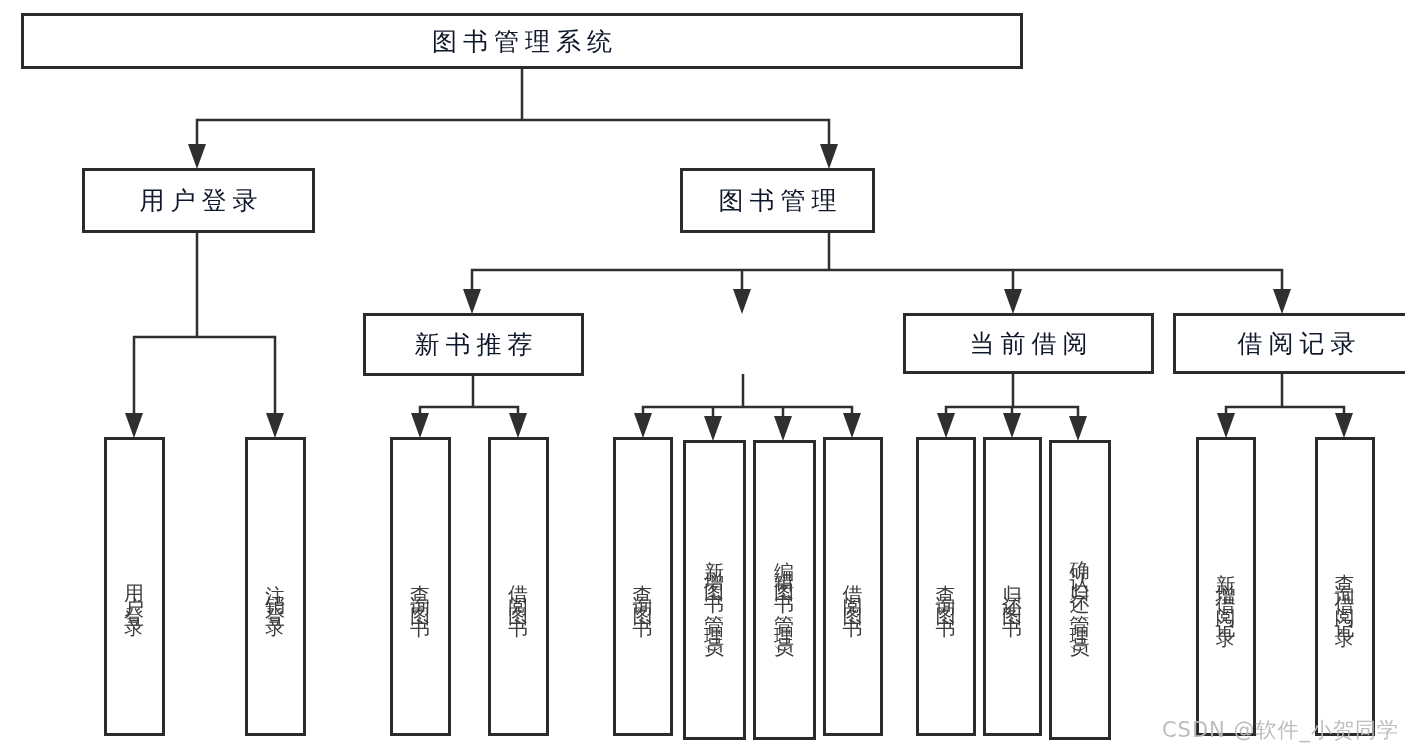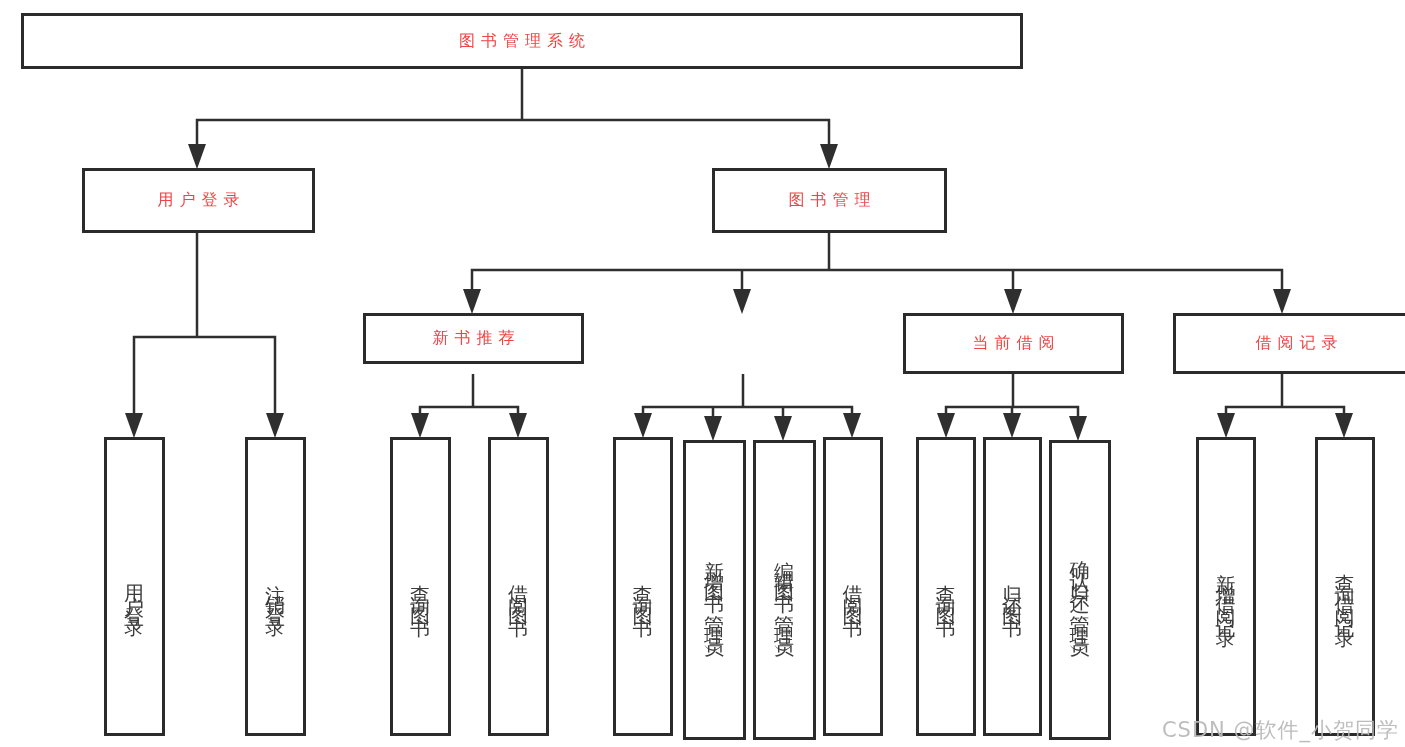--- a/index.html
+++ b/index.html
@@ -21,24 +21,24 @@
     position: absolute;
     box-sizing: border-box;
     border: 3px solid #2b2b2b;
     background: #ffffff;
     display: flex;
     align-items: center;
     justify-content: center;
     z-index: 2;
   }
   .hlabel {
-    font-size: 16px;
+    font-size: 25px;
     letter-spacing: 6px;
     padding-left: 6px; 
-    color: #ef4444;
+    color: #0f172a;
     white-space: nowrap;
   }
   .vlabel {
     writing-mode: vertical-rl;
     text-orientation: mixed;
     font-size: 20px;
     letter-spacing: 11px;
     line-height: 1.1;
     color: #3c3c3c;
     padding-top: 8px; 
@@ -99,28 +99,28 @@
     </g>
   </svg>
 
   <div class="box" style="left:21px; top:13px; width:1002px; height:56px;">
     <span class="hlabel">图书管理系统</span>
   </div>
 
   <div class="box" style="left:82px; top:168px; width:233px; height:65px;">
     <span class="hlabel">用户登录</span>
   </div>
-  <div class="box" style="left:712px; top:168px; width:235px; height:65px;">
+  <div class="box" style="left:680px; top:168px; width:195px; height:65px;">
     <span class="hlabel">图书管理</span>
   </div>
 
-  <div class="box" style="left:363px; top:313px; width:221px; height:51px;">
+  <div class="box" style="left:363px; top:313px; width:221px; height:63px;">
     <span class="hlabel">新书推荐</span>
   </div>
-  <div class="box" style="left:903px; top:313px; width:221px; height:61px;">
+  <div class="box" style="left:903px; top:313px; width:251px; height:61px;">
     <span class="hlabel">当前借阅</span>
   </div>
   <div class="box" style="left:1173px; top:313px; width:247px; height:61px;">
     <span class="hlabel">借阅记录</span>
   </div>
 
   <div class="box" style="left:104px; top:437px; width:61px; height:299px;">
     <span class="vlabel">用户登录</span>
   </div>
   <div class="box" style="left:245px; top:437px; width:61px; height:299px;">

